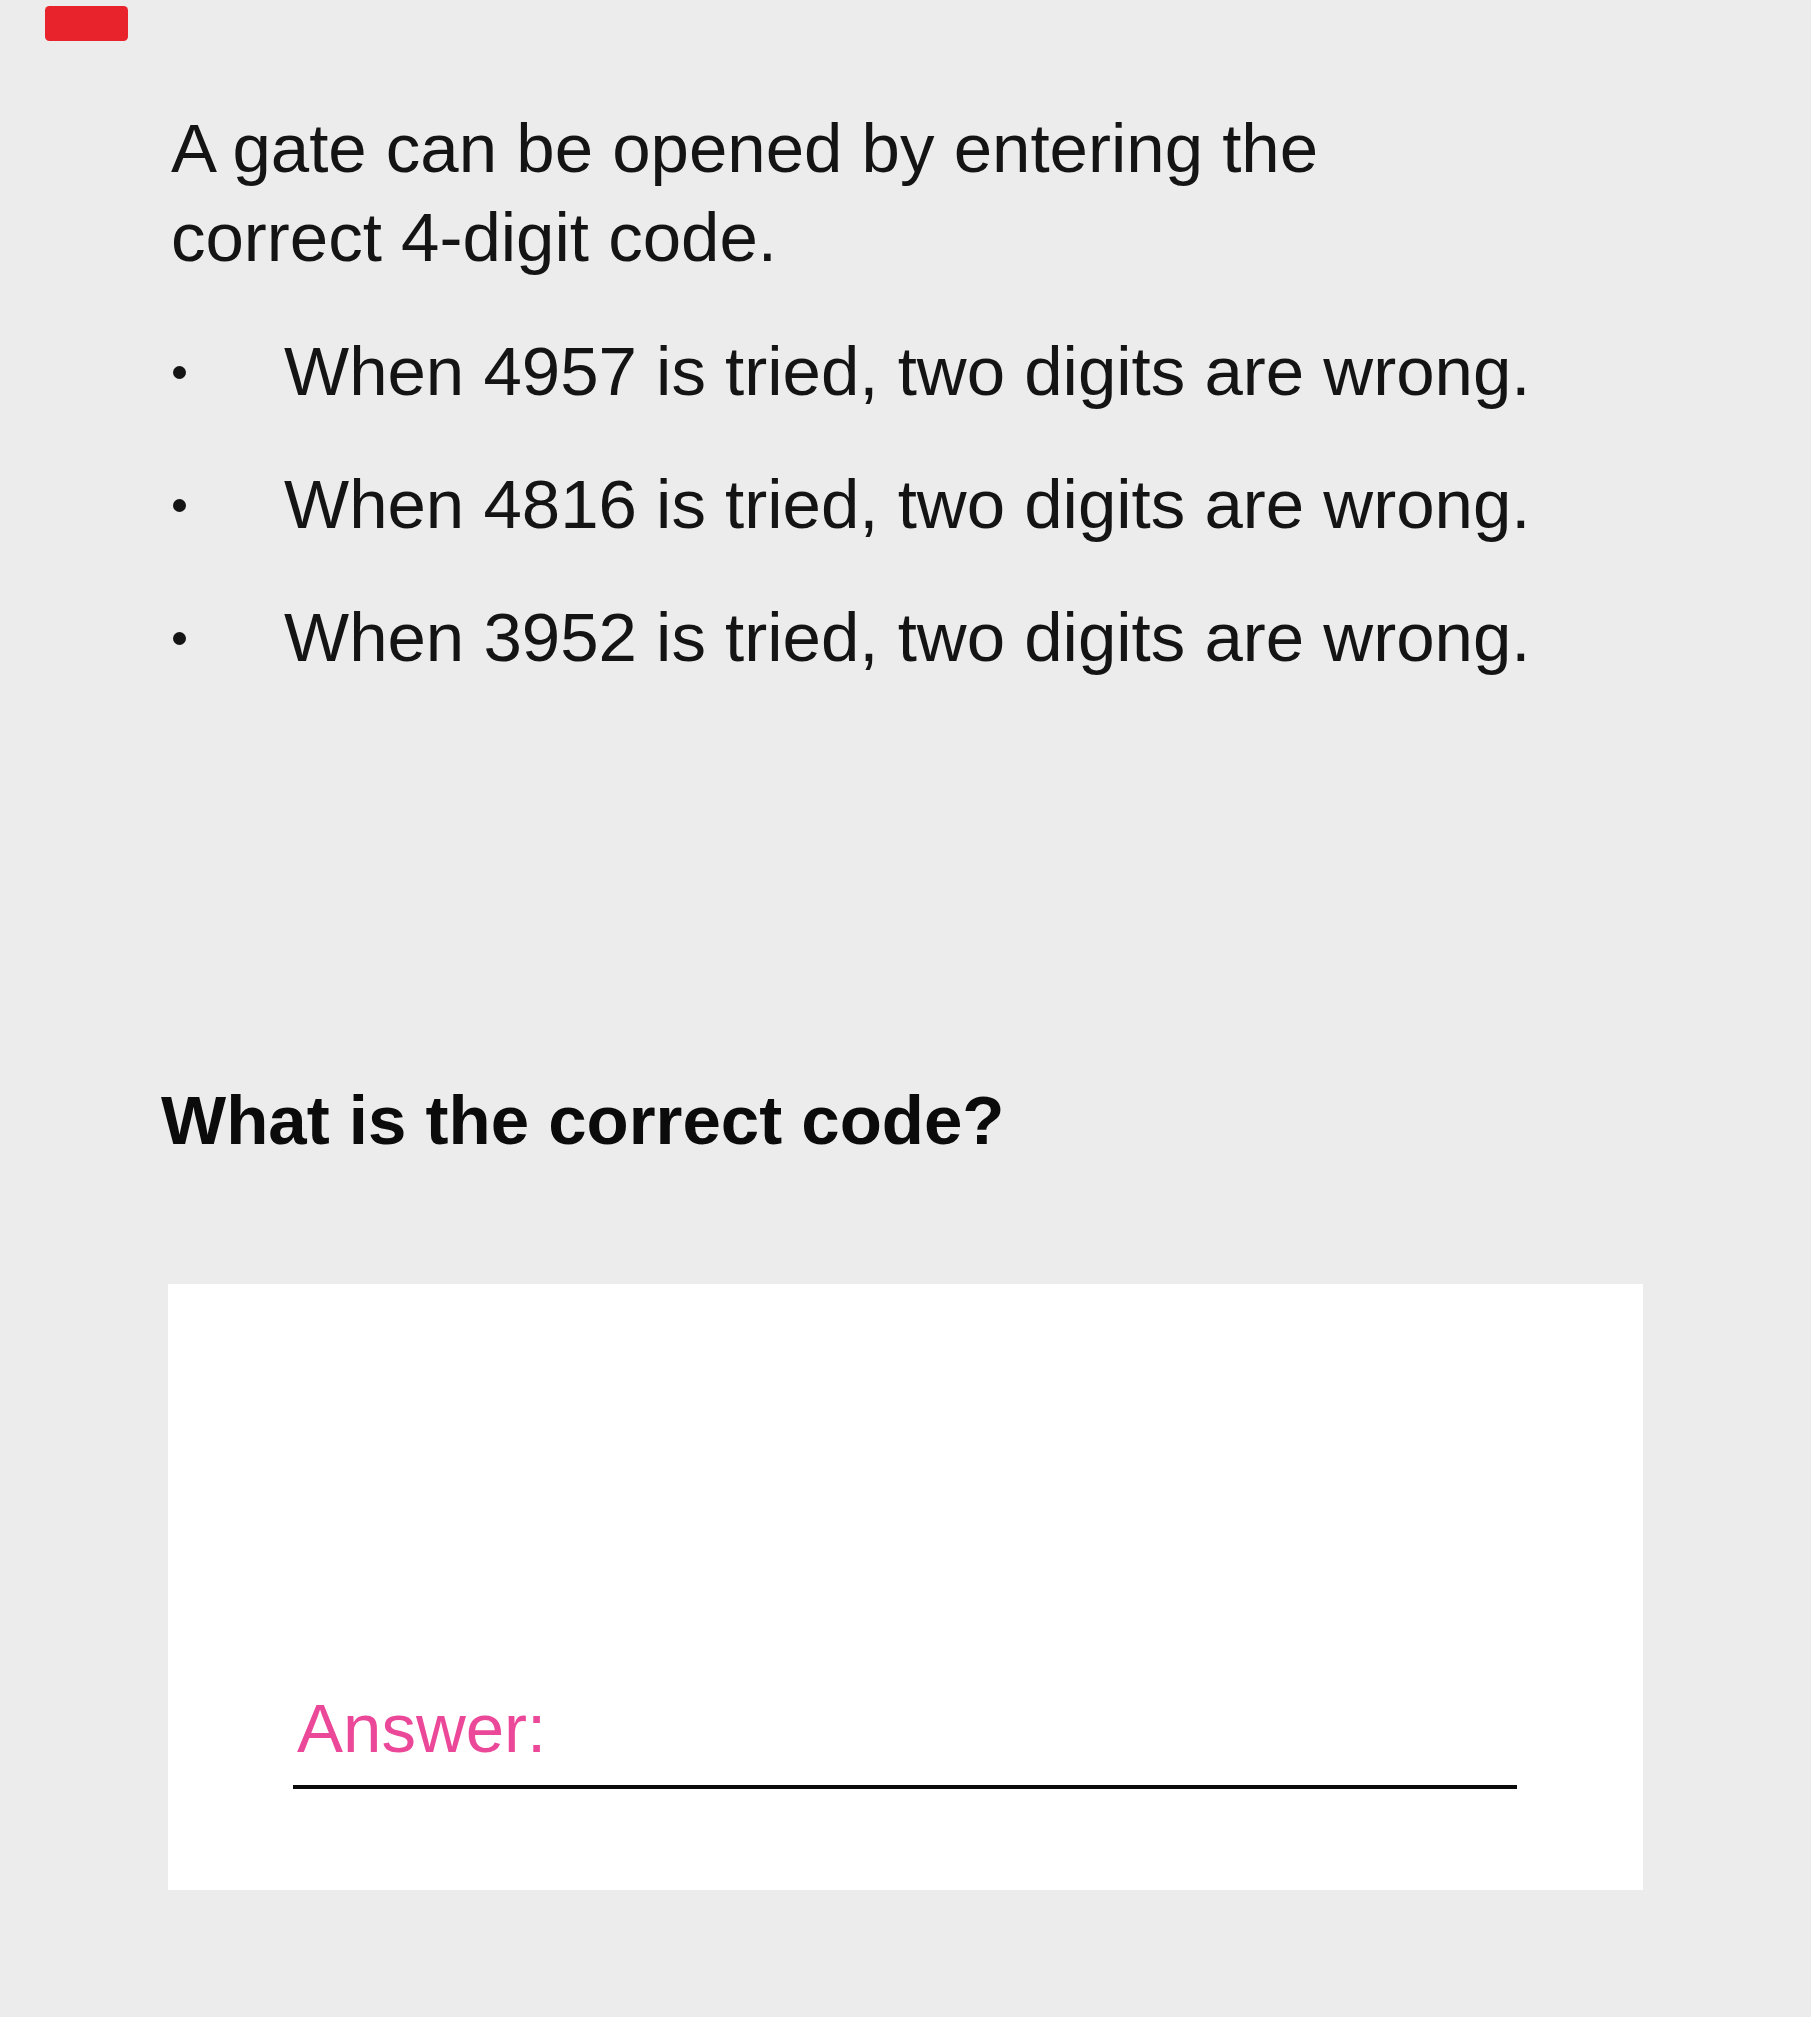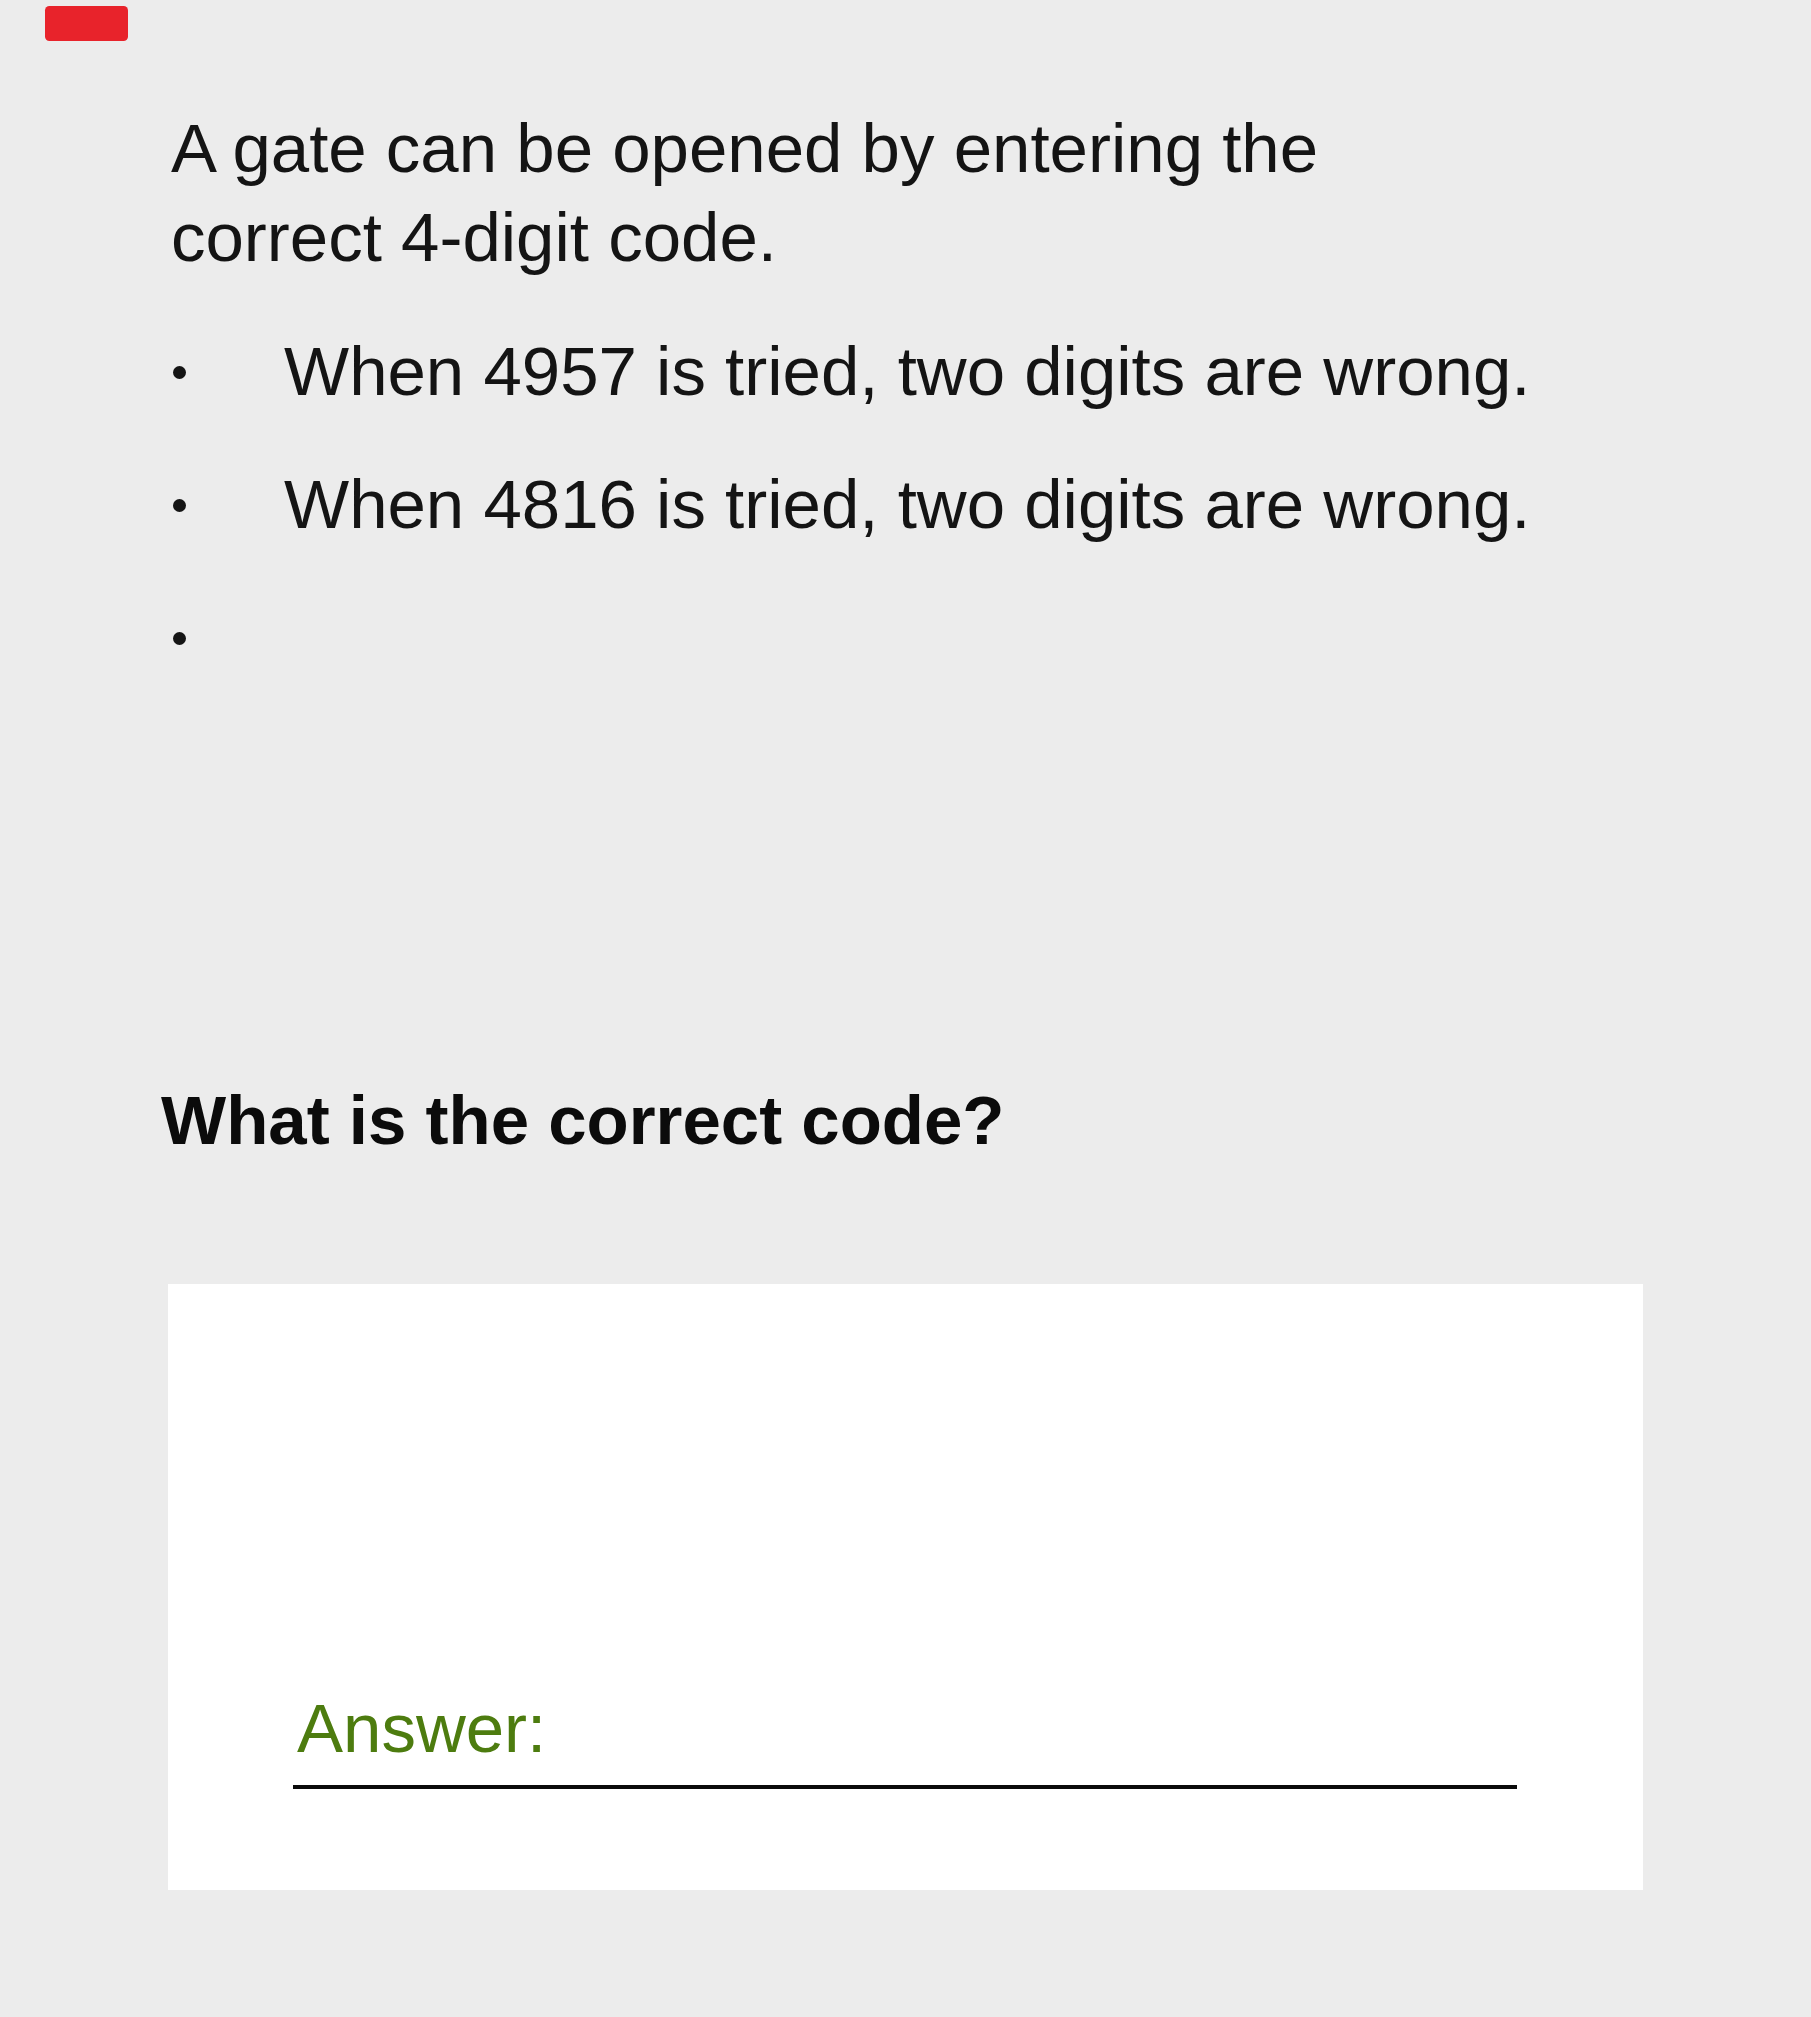--- a/index.html
+++ b/index.html
@@ -72,21 +72,21 @@
     width: 1475px;
     height: 606px;
     background: #ffffff;
   }
   .answer-label {
     position: absolute;
     left: 129px;
     top: 400px;
     font-size: 69px;
     line-height: 89px;
-    color: #4d7c0f;
+    color: #ec4899;
   }
   .answer-line {
     position: absolute;
     left: 125px;
     top: 501px;
     width: 1224px;
     height: 4.4px;
     background: #0a0a0a;
   }
   .answer-value {
@@ -112,20 +112,21 @@
     <li>
       <span class="dot"></span>
       <span>When 4957 is tried, two digits are wrong.</span>
     </li>
     <li>
       <span class="dot"></span>
       <span>When 4816 is tried, two digits are wrong.</span>
     </li>
     <li>
       <span class="dot"></span>
+      <span>When 3952 is tried, two digits are wrong.</span>
     </li>
   </ul>
 
   <div class="question">What is the correct code?</div>
 
   <div class="answer-card" style="background: rgb(255, 255, 255);">
     <div class="answer-label">Answer:</div>
     <div class="answer-value"></div>
     <div class="answer-line"></div>
   </div>

